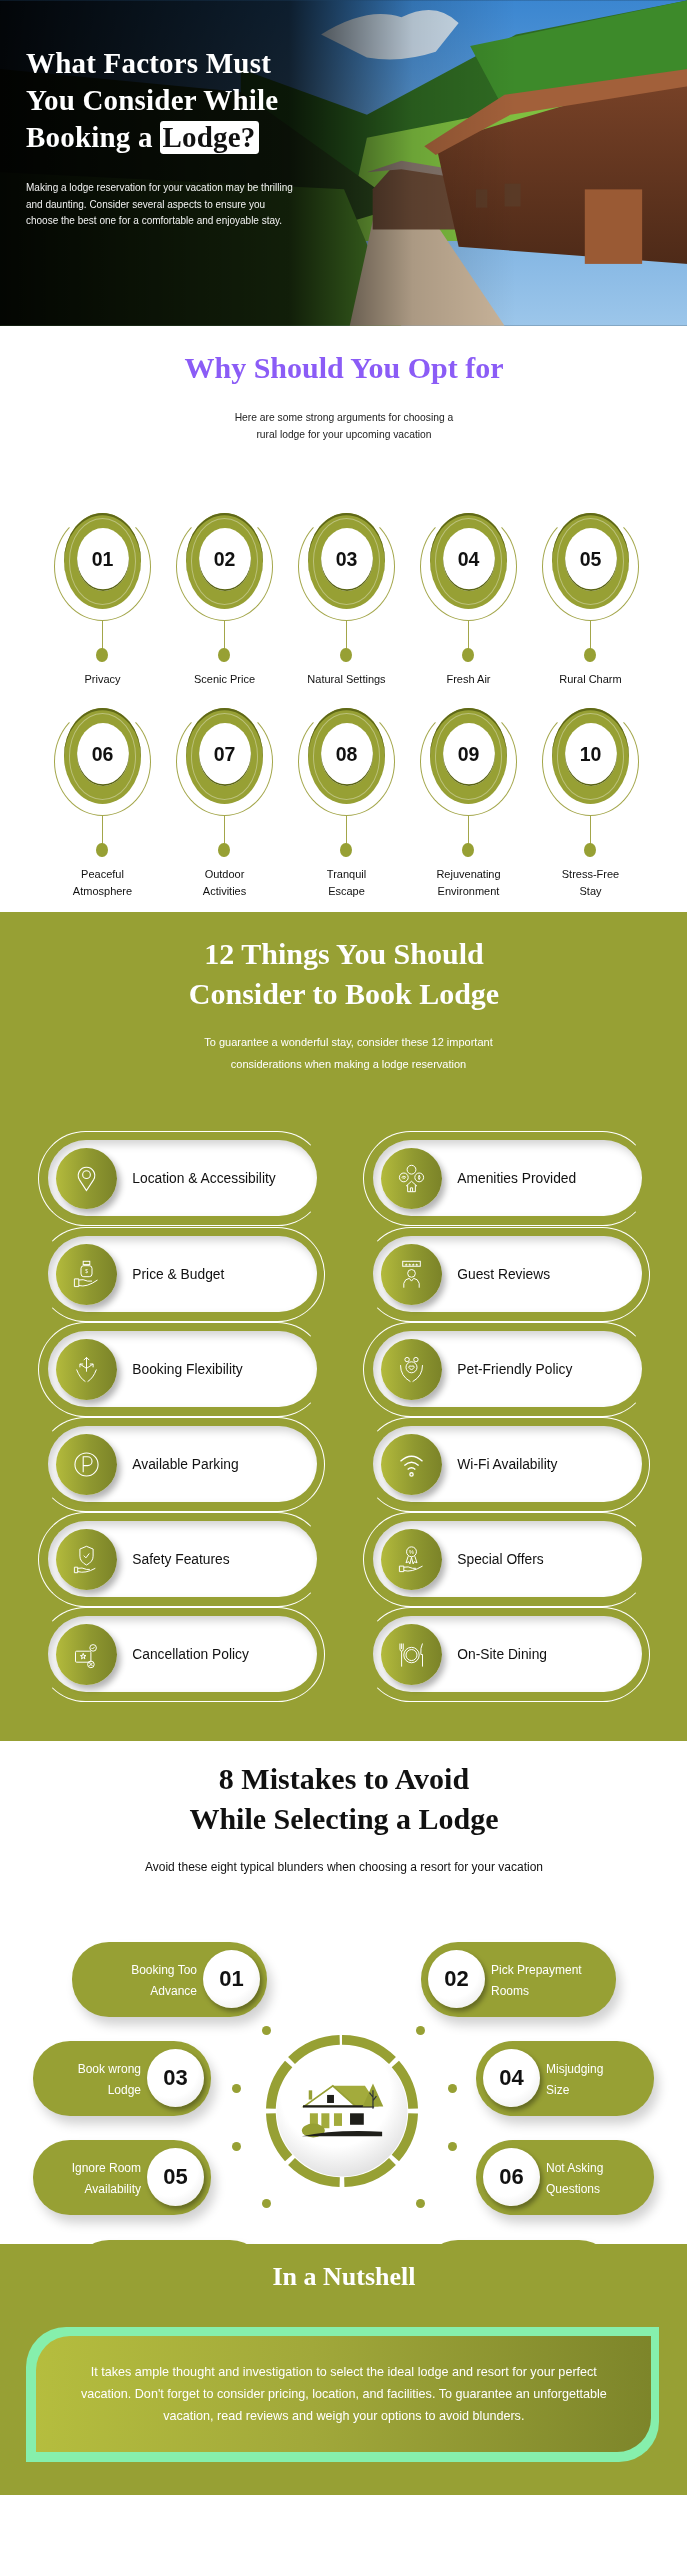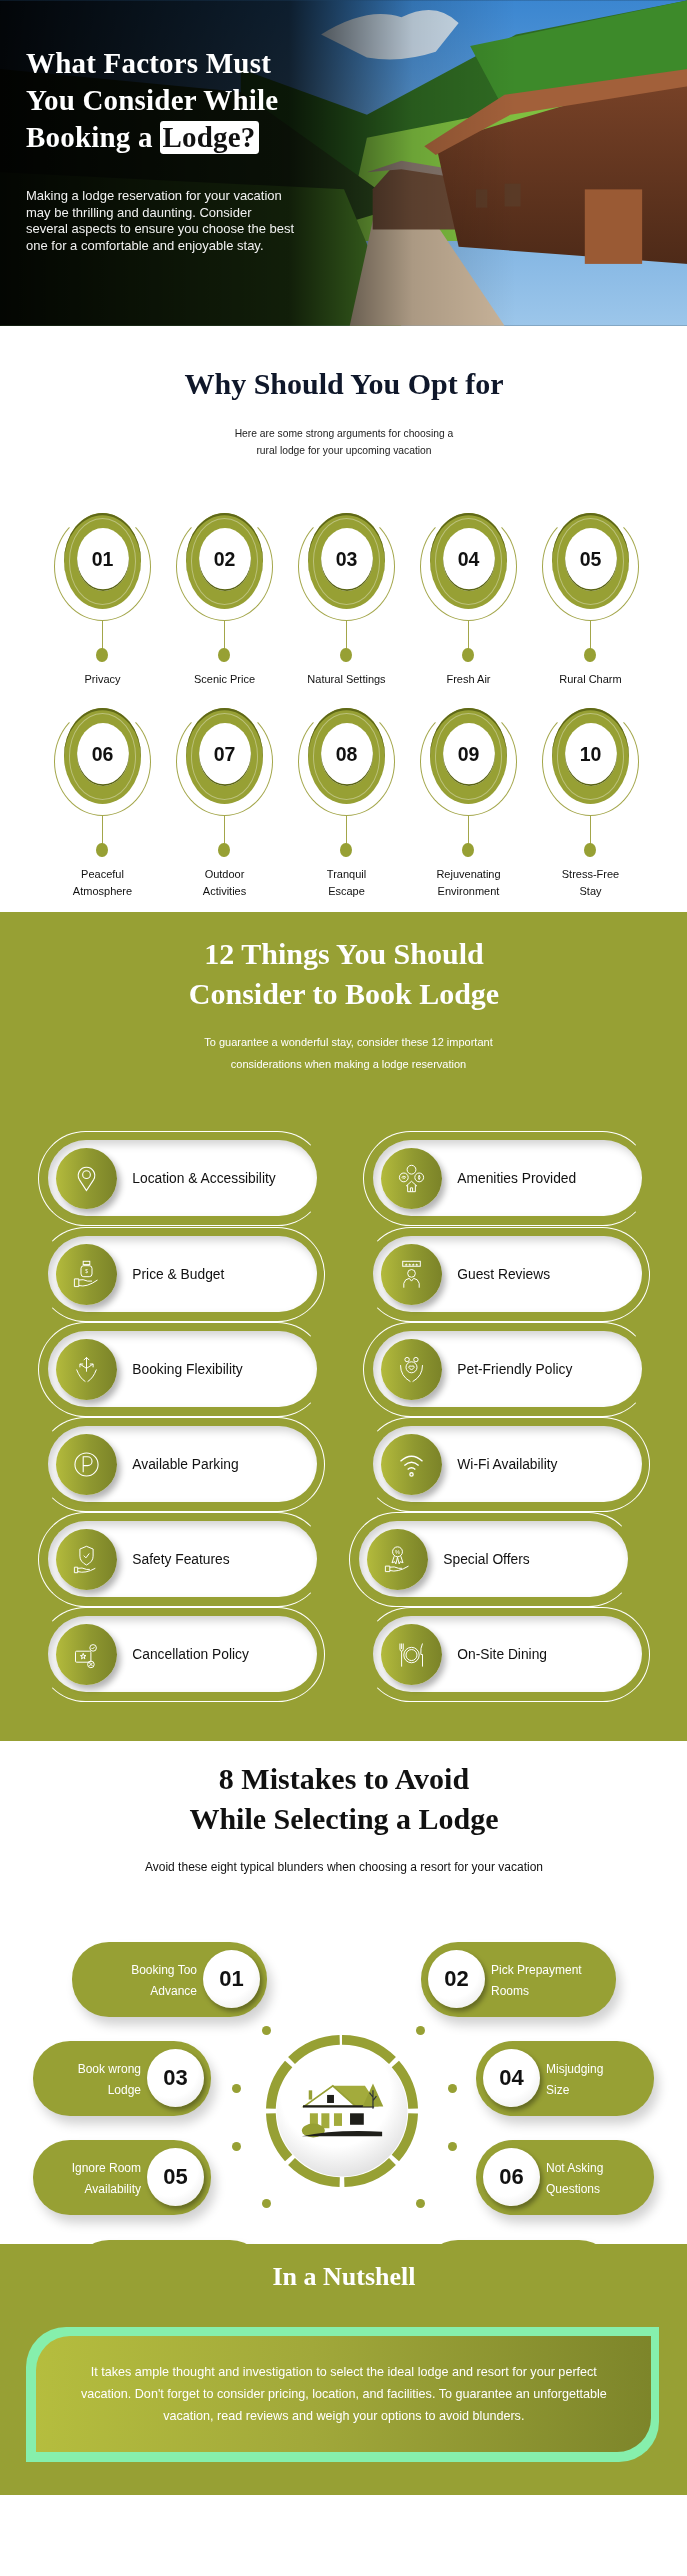--- a/index.html
+++ b/index.html
@@ -6,26 +6,26 @@
   html, body { width: 688px; background: #ffffff; }
   body { font-family: "Liberation Sans", "DejaVu Sans", sans-serif; color: #111; }
   .serif { font-family: "Liberation Serif", "DejaVu Serif", serif; }
 
   
   .hero { position: relative; width: 688px; height: 326px; overflow: hidden; background: #0a0d08; }
   .hero-bg { position: absolute; inset: 0; }
   .hero-content { position: absolute; left: 26px; top: 45px; width: 321px; color: #fff; z-index: 3; }
   .hero-title { font-size: 29px; line-height: 37px; font-weight: 700; letter-spacing: 0.2px; }
   .hero-title .hl { background: #fff; color: #111; border-radius: 3.4px; padding: 0 3.4px 1.1px 2.3px; }
-  .hero-desc { margin-top: 32px; font-size: 13px; line-height: 16.6px; width: 269px; color: #f2f2f2; }
+  .hero-desc { margin-top: 24px; font-size: 10px; line-height: 16.6px; width: 269px; color: #f2f2f2; }
 
   
   .why { height: 586px; position: relative; background: #fff; }
   .sec-title { text-align: center; font-size: 30px; line-height: 40px; font-weight: 700; }
-  .why .sec-title { padding-top: 38px; color: #0f172a; }
+  .why .sec-title { padding-top: 22px; color: #8b5cf6; }
   .sec-sub { text-align: center; font-size: 10.3px; line-height: 16.6px; }
   .why .sec-sub { margin-top: 22px; color: #222; }
   .why-row { position: absolute; left: 0; width: 688px; height: 195px; }
   .why-item { position: absolute; width: 115px; height: 195px; }
   .ring-arc { position: absolute; left: 8.6px; top: 0; width: 97px; height: 109px; border-radius: 50%;
               border: 0.9px solid #a3a64a; border-top-color: transparent; }
   .ring-outer { position: absolute; left: 19px; top: 1.1px; width: 77px; height: 96px; border-radius: 50%;
                 background: #97a034; box-shadow: inset 0 2.3px 0 #5f6818; }
   .ring-outer::after { content: ""; position: absolute; inset: 4.6px; border-radius: 50%; border: 0.6px solid rgba(255,255,255,0.35); }
   .ring-inner { position: absolute; left: 31.5px; top: 16px; width: 52px; height: 63px; border-radius: 50%;
@@ -367,21 +367,21 @@
       <div class="pill-icon">
         <svg viewBox="0 0 60 60" fill="none" stroke="#fff" stroke-width="1.8">
             <path d="M30 6 L42 11 V24 Q42 34 30 40 Q18 34 18 24 V11 Z"></path>
             <path d="M25 23 L29 27 L35 19"></path>
             <path d="M8 44 H14 V54 H8 Z M14 46 Q22 44 30 48 H36 M14 52 Q28 56 46 46"></path>
           </svg>
       </div>
       <span class="pill-label">Safety Features</span>
     </div>
   </div>
-  <div class="pill-wrap" style="left:349px; top:600px;">
+  <div class="pill-wrap" style="left:363px; top:600px;">
     <div class="pill-outline right-open"></div>
     <div class="pill">
       <div class="pill-icon">
         <svg viewBox="0 0 60 60" fill="none" stroke="#fff" stroke-width="1.8">
             <circle cx="30" cy="16" r="9"></circle>
             <text x="30" y="20" fill="#fff" stroke="none" font-size="10" text-anchor="middle">%</text>
             <path d="M24 24 L20 36 L25 34 L27 38 L30 26 M36 24 L40 36 L35 34 L33 38 L30 26"></path>
             <path d="M8 42 H16 V52 H8 Z M16 44 Q24 42 32 46 H38 M16 50 Q30 54 50 42"></path>
           </svg>
       </div>

